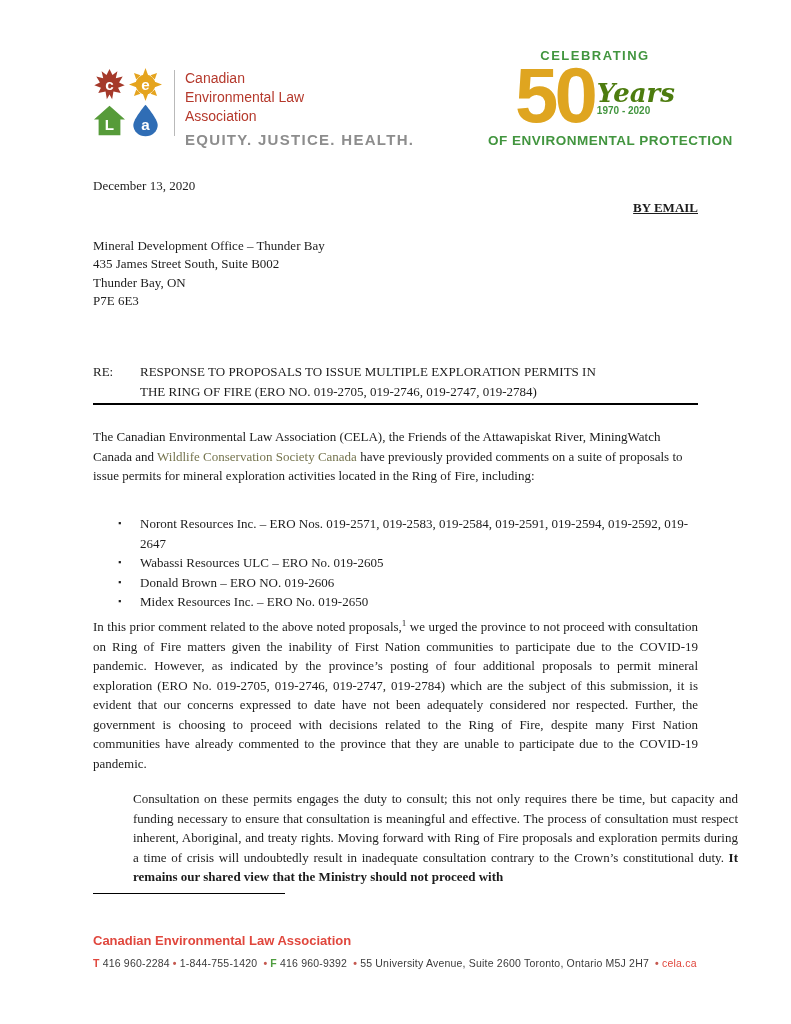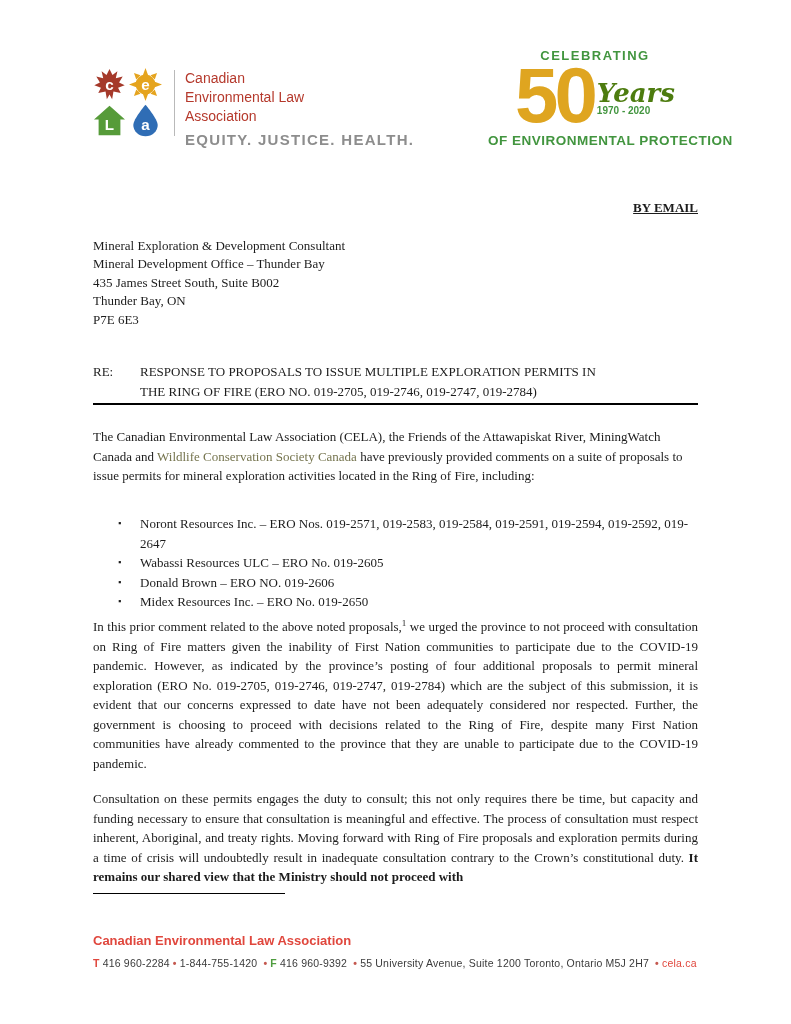--- a/index.html
+++ b/index.html
@@ -44,21 +44,21 @@
   .re-block { top: 362px; font-weight: normal; display: flex; line-height: 19.5px; }
   .re-label { width: 47px; flex: 0 0 47px; }
   .rule-heavy { position: absolute; left: 93px; width: 605px; top: 403px; border-top: 2.5px solid #000000; }
   .para1 { top: 427px; text-align: left; }
   .wcs { color: #75744e; }
   .bullets { top: 514px; }
   .bullet-row { display: flex; }
   .bullet-marker { flex: 0 0 auto; width: 22px; margin-left: 25px; font-size: 9px; line-height: 19.5px; }
   .bullet-text { flex: 1 1 auto; }
   .para2 { top: 617px; text-align: justify; }
-  .para3 { top: 789px; text-align: justify; }
+  .para3 { top: 789px; text-align: justify; margin-left: 40px; }
   .para3 .bold-tail { font-weight: bold; }
   sup { font-size: 9px; line-height: 0; vertical-align: super; }
 
   .footnote-rule { position: absolute; left: 93px; top: 893px; width: 192px; border-top: 1.3px solid #000000; }
   .footnote { top: 899px; font-size: 12px; line-height: 16px; }
   .footnote .fn-label { font-style: italic; }
   .footnote a { color: #1f1fd3; text-decoration: underline; }
 
   
   .footer { position: absolute; left: 93px; top: 933px; width: 640px; font-family: "Liberation Sans", sans-serif; }
@@ -111,24 +111,24 @@
     <div class="mid">
       <div class="fifty">50</div>
       <div class="years-wrap">
         <div class="years">Years</div>
         <div class="range">1970 - 2020</div>
       </div>
     </div>
     <div class="of-line">OF ENVIRONMENTAL PROTECTION</div>
   </div>
 
+  <div class="content date-line">December 13, 2020</div>
   <div class="content by-email">BY EMAIL</div>
 
   <div class="content recipient">
-    <div>Mineral Exploration &amp; Development Consultant</div>
     <div>Mineral Development Office – Thunder Bay</div>
     <div>435 James Street South, Suite B002</div>
     <div>Thunder Bay, ON</div>
     <div>P7E 6E3</div>
   </div>
 
   <div class="content re-block">
     <div class="re-label">RE:</div>
     <div>
       <div>RESPONSE TO PROPOSALS TO ISSUE MULTIPLE EXPLORATION PERMITS IN</div>
@@ -167,17 +167,17 @@
 
   <div class="content para3">
     <span>Consultation on these permits engages the duty to consult; this not only requires there be time, but capacity and funding necessary to ensure that consultation is meaningful and effective. The process of consultation must respect inherent, Aboriginal, and treaty rights. Moving forward with Ring of Fire proposals and exploration permits during a time of crisis will undoubtedly result in inadequate consultation contrary to the Crown’s constitutional duty.  </span><span class="bold-tail">It remains our shared view that the Ministry should not proceed with</span>
   </div>
 
   <div class="footnote-rule"></div>
 
   <div class="footer">
     <div class="footer-org">Canadian Environmental Law Association</div>
     <div class="footer-contact">
-      <span class="f-red">T</span><span>416 960-2284</span><span class="f-sep">•</span><span>1-844-755-1420</span>&nbsp;<span class="f-sep">•</span><span class="f-green">F</span><span>416 960-9392</span>&nbsp;<span class="f-sep">•</span><span>55 University Avenue, Suite 1200 Toronto, Ontario  M5J 2H7</span>&nbsp;<span class="f-sep">•</span><span class="f-site">cela.ca</span>
+      <span class="f-red">T</span><span>416 960-2284</span><span class="f-sep">•</span><span>1-844-755-1420</span>&nbsp;<span class="f-sep">•</span><span class="f-green">F</span><span>416 960-9392</span>&nbsp;<span class="f-sep">•</span><span>55 University Avenue, Suite 2600 Toronto, Ontario  M5J 2H7</span>&nbsp;<span class="f-sep">•</span><span class="f-site">cela.ca</span>
     </div>
   </div>
 
 </div>
 
 </body></html>

